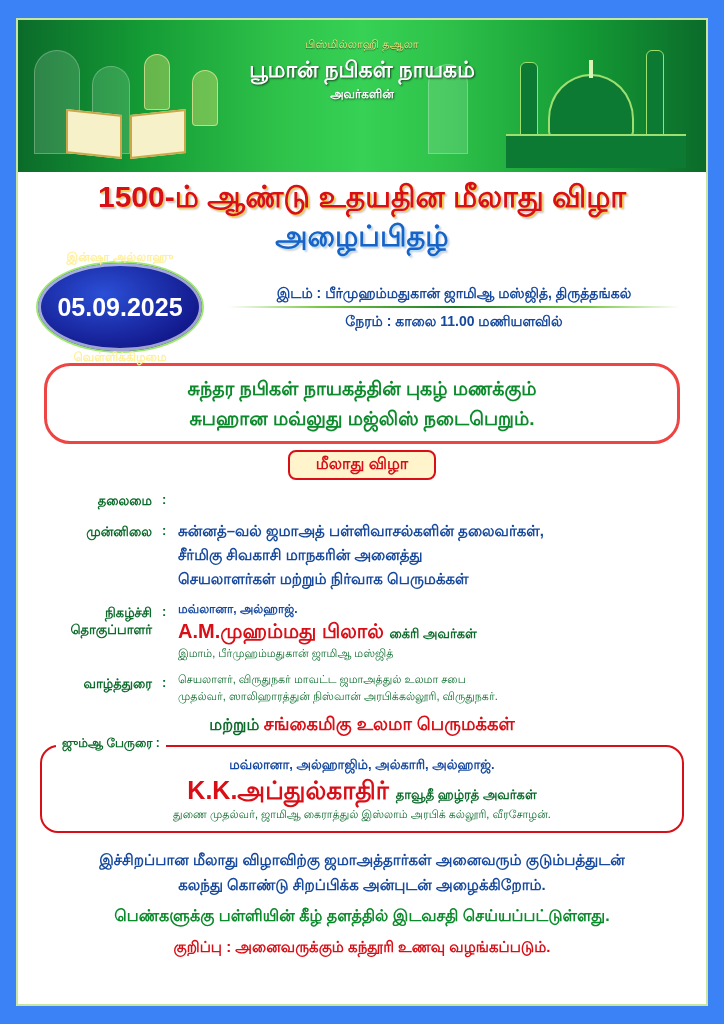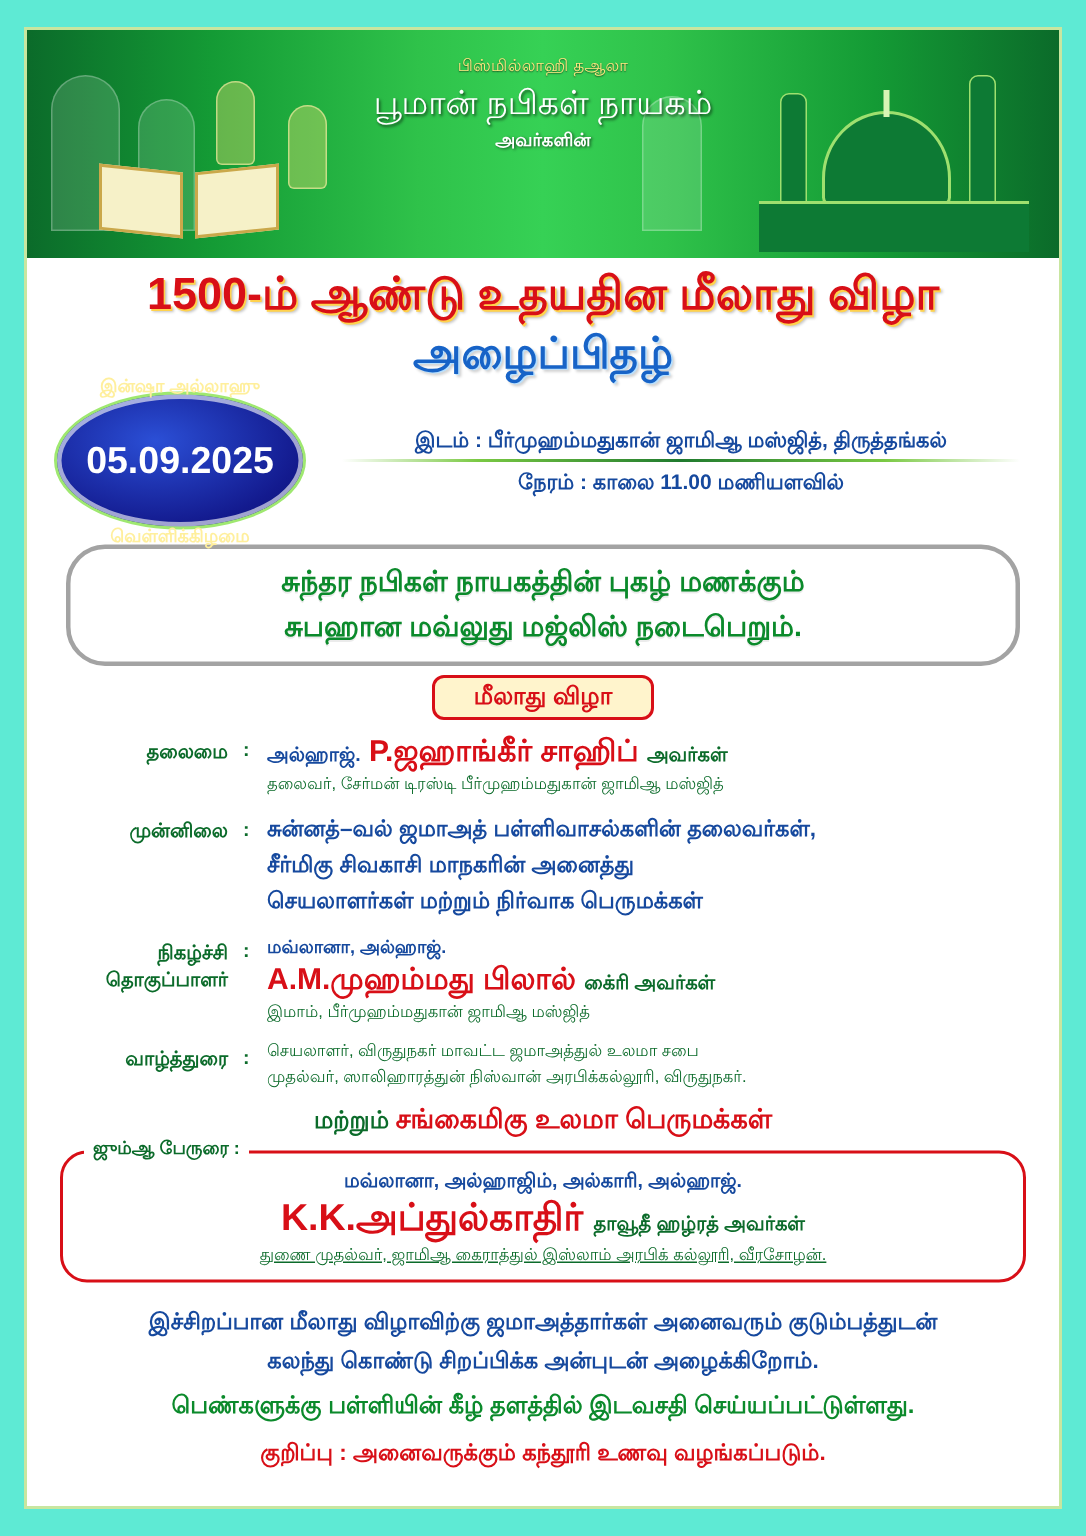--- a/index.html
+++ b/index.html
@@ -5,21 +5,21 @@
   * { box-sizing: border-box; }
   html, body {
     margin: 0; padding: 0;
     width: 724px; height: 1024px;
     font-family: "Liberation Sans", sans-serif;
     background: #ffffff;
   }
   .poster {
     position: relative;
     width: 724px; height: 1024px;
-    background: #5eead4;
+    background: #3b82f6;
     padding: 18px 16px;
   }
   .inner {
     width: 100%; height: 100%;
     background: #ffffff;
     border: 2px solid #c8e6a0;
     position: relative;
     overflow: hidden;
   }
 
@@ -85,21 +85,21 @@
     position: absolute; left: 0; right: 0; top: 18px;
     text-align: center;
     z-index: 5;
   }
   .bismillah {
     color: #ffe680; font-size: 11px; letter-spacing: .2px;
     text-shadow: 0 1px 1px rgba(0,0,0,.6);
     margin-bottom: 4px;
   }
   .banner-l1 {
-    color: #ffffff; font-size: 22px; font-weight: normal;
+    color: #ffffff; font-size: 22px; font-weight: bold;
     text-shadow: 1px 1px 2px rgba(0,0,0,.65);
     line-height: 1.3;
   }
   .banner-l2 {
     color: #fff8b0; font-size: 17px; font-weight: bold;
     text-shadow: 1px 1px 2px rgba(0,0,0,.65);
     line-height: 1.4;
   }
   .banner-l3 {
     color: #ffffff; font-size: 12px; font-weight: bold;
@@ -150,21 +150,21 @@
     font-size: 14px; color: #16499e; font-weight: bold; line-height: 1.9;
   }
   .venue-rule {
     height: 2px; background: linear-gradient(90deg, rgba(122,201,67,0) 0%, #7ac943 20%, #1f7a2e 50%, #7ac943 80%, rgba(122,201,67,0) 100%);
     margin: 0 8px;
   }
 
   
   .redbox {
     margin: 8px 26px 6px;
-    border: 3px solid #a3a3a3;
+    border: 3px solid #ef4444;
     border-radius: 26px;
     padding: 8px 12px;
     text-align: center;
   }
   .redbox div {
     font-size: 19px; font-weight: bold; color: #0b8a2b;
     line-height: 1.55;
     text-shadow: 0 1px 0 rgba(0,0,0,.08);
   }
 
@@ -217,21 +217,21 @@
     position: relative;
   }
   .sp-tag {
     position: absolute; left: 14px; top: -11px;
     background: #ffffff; padding: 0 6px;
     font-size: 12px; font-weight: bold; color: #0b6b2a;
   }
   .sp-line1 { text-align: center; font-size: 13px; color: #16499e; font-weight: bold; margin-top: 4px; }
   .sp-name { text-align: center; font-size: 25px; font-weight: bold; color: #d80f17; line-height: 1.3; }
   .sp-name .suffix { font-size: 13px; color: #0b6b2a; }
-  .sp-desc { text-align: center; font-size: 11px; color: #0b6b2a; line-height: 1.5; text-decoration: underline; }
+  .sp-desc { text-align: center; font-size: 11px; color: #0b6b2a; line-height: 1.5; }
 
   
   .footer { padding: 2px 26px 0; text-align: center; margin-top: 12px; }
   .f1 { font-size: 15px; color: #16499e; font-weight: bold; line-height: 1.7; }
   .f2 { font-size: 16px; color: #0b8a2b; font-weight: bold; line-height: 1.8; margin-top: 4px; }
   .f3 { font-size: 15px; color: #d80f17; font-weight: bold; line-height: 1.8; margin-top: 2px; }
 </style>
 </head>
 <body>
 
@@ -289,28 +289,20 @@
 
     <div class="ribbon-wrap">
       <div class="ribbon">மீலாது விழா</div>
     </div>
 
     <div class="rows">
 
       <div class="row">
         <div class="row-label">தலைமை</div>
         <div class="row-colon">:</div>
-        <div class="row-body">
-          <div class="nm-big">
-            <span class="pre">அல்ஹாஜ்.</span>
-            <span>P.ஜஹாங்கீர் சாஹிப்</span>
-            <span class="suffix">அவர்கள்</span>
-          </div>
-          <div class="nm-desc">தலைவர், சேர்மன் டிரஸ்டி பீர்முஹம்மதுகான் ஜாமிஆ மஸ்ஜித்</div>
-        </div>
       </div>
 
       <div class="row">
         <div class="row-label">முன்னிலை</div>
         <div class="row-colon">:</div>
         <div class="row-body">
           <div class="nm-mid">சுன்னத்–வல் ஜமாஅத் பள்ளிவாசல்களின் தலைவர்கள்,</div>
           <div class="nm-mid">சீர்மிகு சிவகாசி மாநகரின் அனைத்து</div>
           <div class="nm-mid">செயலாளர்கள் மற்றும் நிர்வாக பெருமக்கள்</div>
         </div>

